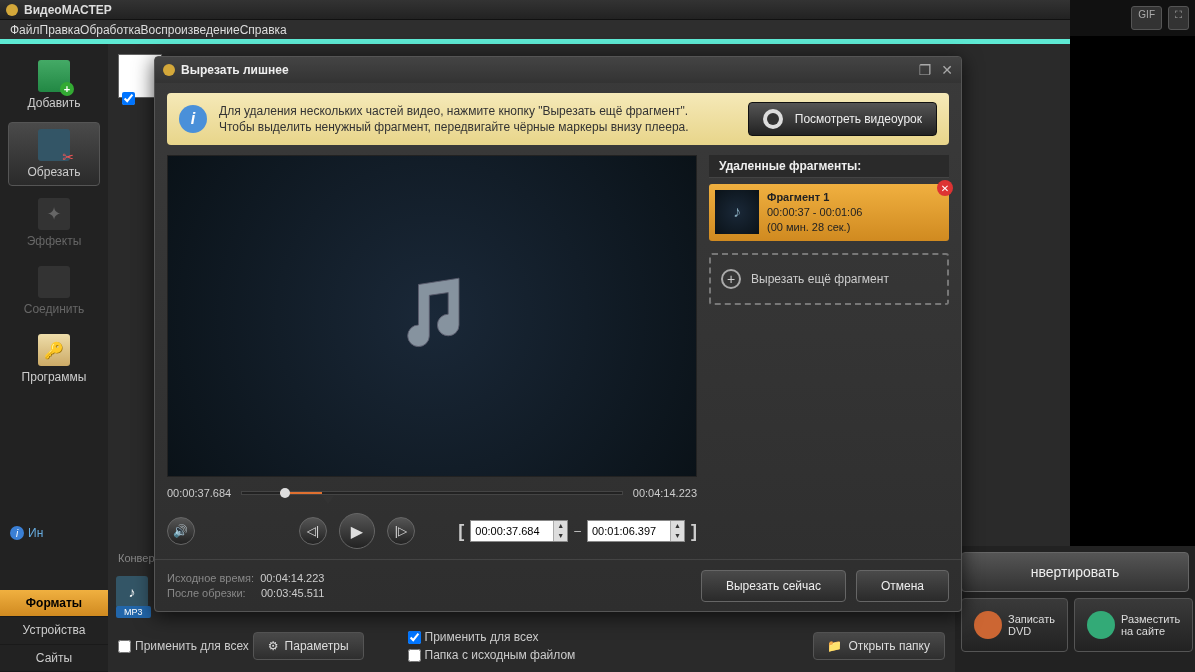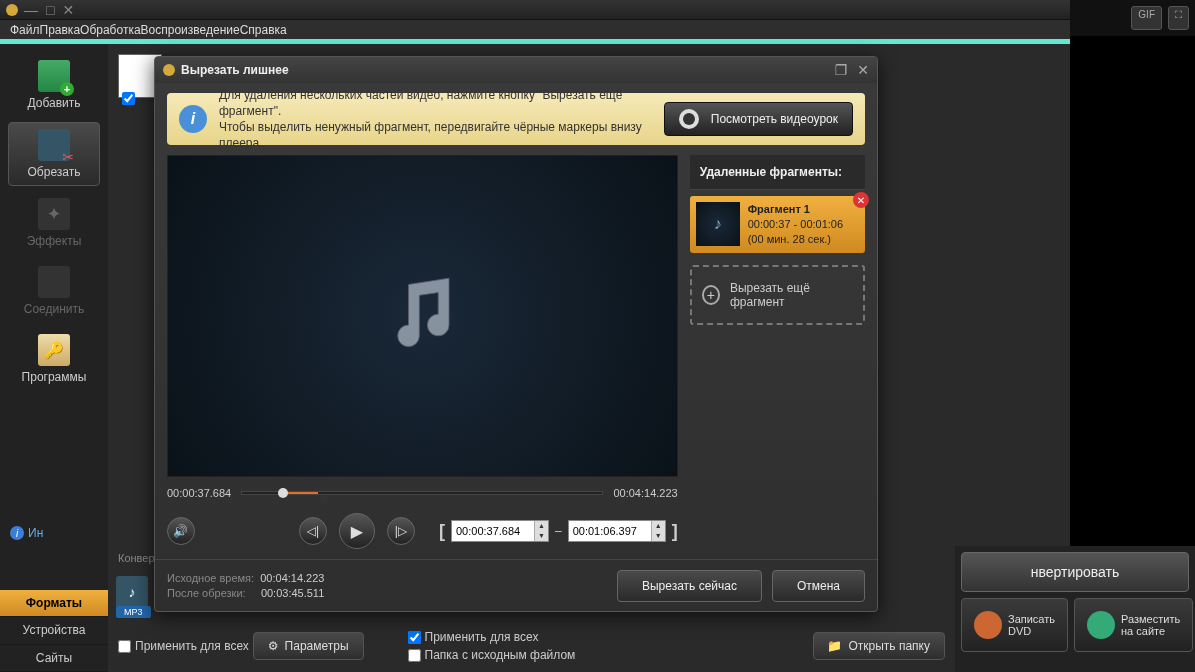--- a/index.html
+++ b/index.html
@@ -50,21 +50,21 @@
 .chk-lbl{display:flex;align-items:center;gap:4px;color:#ccc;}
 .btn{background:linear-gradient(#4a4a4a,#2e2e2e);border:1px solid #555;color:#ddd;padding:6px 14px;border-radius:4px;cursor:pointer;display:inline-flex;align-items:center;gap:6px;}
 .bottom-right{width:240px;display:flex;flex-direction:column;gap:6px;padding:6px;background:#222;}
 .big-convert{height:40px;background:linear-gradient(#555,#333);border:1px solid #666;border-radius:4px;display:flex;align-items:center;justify-content:center;color:#eee;font-size:14px;cursor:pointer;}
 .writes{display:flex;gap:6px;}
 .write-btn{flex:1;background:linear-gradient(#3a3a3a,#222);border:1px solid #555;border-radius:4px;padding:12px;display:flex;align-items:center;gap:6px;cursor:pointer;}
 .write-ico{width:28px;height:28px;border-radius:50%;background:#c63;}
 .write-ico.globe{background:#3a7;}
 .write-txt{font-size:11px;color:#ddd;line-height:12px;}
 
-.dialog{position:absolute;left:154px;top:56px;width:724px;height:556px;background:linear-gradient(#3a3a3a,#2e2e2e);border:1px solid #555;border-radius:4px;box-shadow:0 4px 20px rgba(0,0,0,0.7);display:flex;flex-direction:column;}
+.dialog{position:absolute;left:154px;top:56px;width:808px;height:556px;background:linear-gradient(#3a3a3a,#2e2e2e);border:1px solid #555;border-radius:4px;box-shadow:0 4px 20px rgba(0,0,0,0.7);display:flex;flex-direction:column;}
 .dlg-title{height:26px;display:flex;align-items:center;padding:0 8px;background:linear-gradient(#444,#333);border-radius:4px 4px 0 0;}
 .dlg-title .logo{width:12px;height:12px;border-radius:50%;background:#d4a83a;margin-right:6px;}
 .dlg-title .t{flex:1;color:#eee;font-weight:bold;}
 .dlg-title .db{color:#aaa;margin-left:10px;cursor:pointer;font-size:14px;}
 .hint-bar{margin:10px 12px;height:52px;background:linear-gradient(#f5e9b8,#e8d58a);border-radius:4px;display:flex;align-items:center;padding:0 12px;gap:12px;}
 .hint-ico{width:28px;height:28px;border-radius:50%;background:#4a90d9;color:#fff;display:flex;align-items:center;justify-content:center;font-weight:bold;font-style:italic;font-size:16px;}
 .hint-txt{flex:1;color:#333;font-size:12px;line-height:16px;}
 .hint-btn{background:linear-gradient(#555,#222);border:1px solid #111;border-radius:4px;padding:6px 14px;color:#eee;display:flex;align-items:center;gap:12px;cursor:pointer;}
 .eye-ico{width:20px;height:20px;border-radius:50%;background:#ddd;position:relative;}
 .eye-ico::after{content:"";position:absolute;inset:4px;border-radius:50%;background:#333;}
@@ -84,38 +84,39 @@
 .rbtn.big{width:36px;height:36px;font-size:16px;}
 .spacer{flex:1;}
 .range-in{display:flex;align-items:center;gap:6px;}
 .brk{font-size:18px;color:#ccc;font-weight:bold;}
 .spin{display:flex;align-items:center;background:#fff;border:1px solid #888;height:22px;}
 .spin input{border:none;width:82px;font-size:11px;padding:0 4px;outline:none;}
 .spin .ar{width:14px;display:flex;flex-direction:column;background:#ddd;border-left:1px solid #aaa;}
 .spin .ar span{height:10px;font-size:7px;text-align:center;cursor:pointer;color:#333;line-height:10px;}
 .dash{color:#ccc;}
 .frag-panel{width:240px;display:flex;flex-direction:column;}
-.frag-title{background:#2a2a2a;color:#eee;font-weight:bold;padding:10px 10px;border-bottom:1px solid #444;}
+.frag-title{background:#2a2a2a;color:#eee;font-weight:bold;padding:4px 10px;border-bottom:1px solid #444;}
 .frag-item{margin:6px 0;background:linear-gradient(#f0b040,#d08a20);border-radius:3px;padding:6px;display:flex;gap:8px;position:relative;}
 .frag-thumb{width:44px;height:44px;background:radial-gradient(circle,#1a2838,#0a1218);display:flex;align-items:center;justify-content:center;color:#8ab;font-size:16px;}
 .frag-txt{color:#222;font-size:11px;line-height:15px;}
 .frag-txt b{font-weight:bold;}
 .frag-del{position:absolute;right:-4px;top:-4px;width:16px;height:16px;border-radius:50%;background:#d33;color:#fff;display:flex;align-items:center;justify-content:center;font-size:10px;cursor:pointer;}
 .add-frag{margin-top:6px;border:2px dashed #777;border-radius:3px;padding:14px 10px;display:flex;align-items:center;gap:10px;color:#ccc;cursor:pointer;}
 .add-ico{width:20px;height:20px;border:2px solid #aaa;border-radius:50%;display:flex;align-items:center;justify-content:center;font-size:14px;}
 .dlg-foot{height:52px;border-top:1px solid #444;display:flex;align-items:center;padding:0 12px;gap:10px;}
 .dlg-foot .inf{flex:1;color:#888;font-size:11px;line-height:15px;}
 .dlg-foot .inf .v{color:#ccc;}
 .pill{background:linear-gradient(#4a4a4a,#2a2a2a);border:1px solid #666;border-radius:4px;color:#eee;padding:8px 24px;cursor:pointer;}
 </style>
 </head>
 <body>
 
 <div class="titlebar">
   <div class="logo"></div>
+  <div class="title">ВидеоМАСТЕР</div>
   <div class="win-btns">
     <span>—</span>
     <span>□</span>
     <span>✕</span>
   </div>
 </div>
 
 <div class="menubar">
   <span>Файл</span>
   <span>Правка</span>

